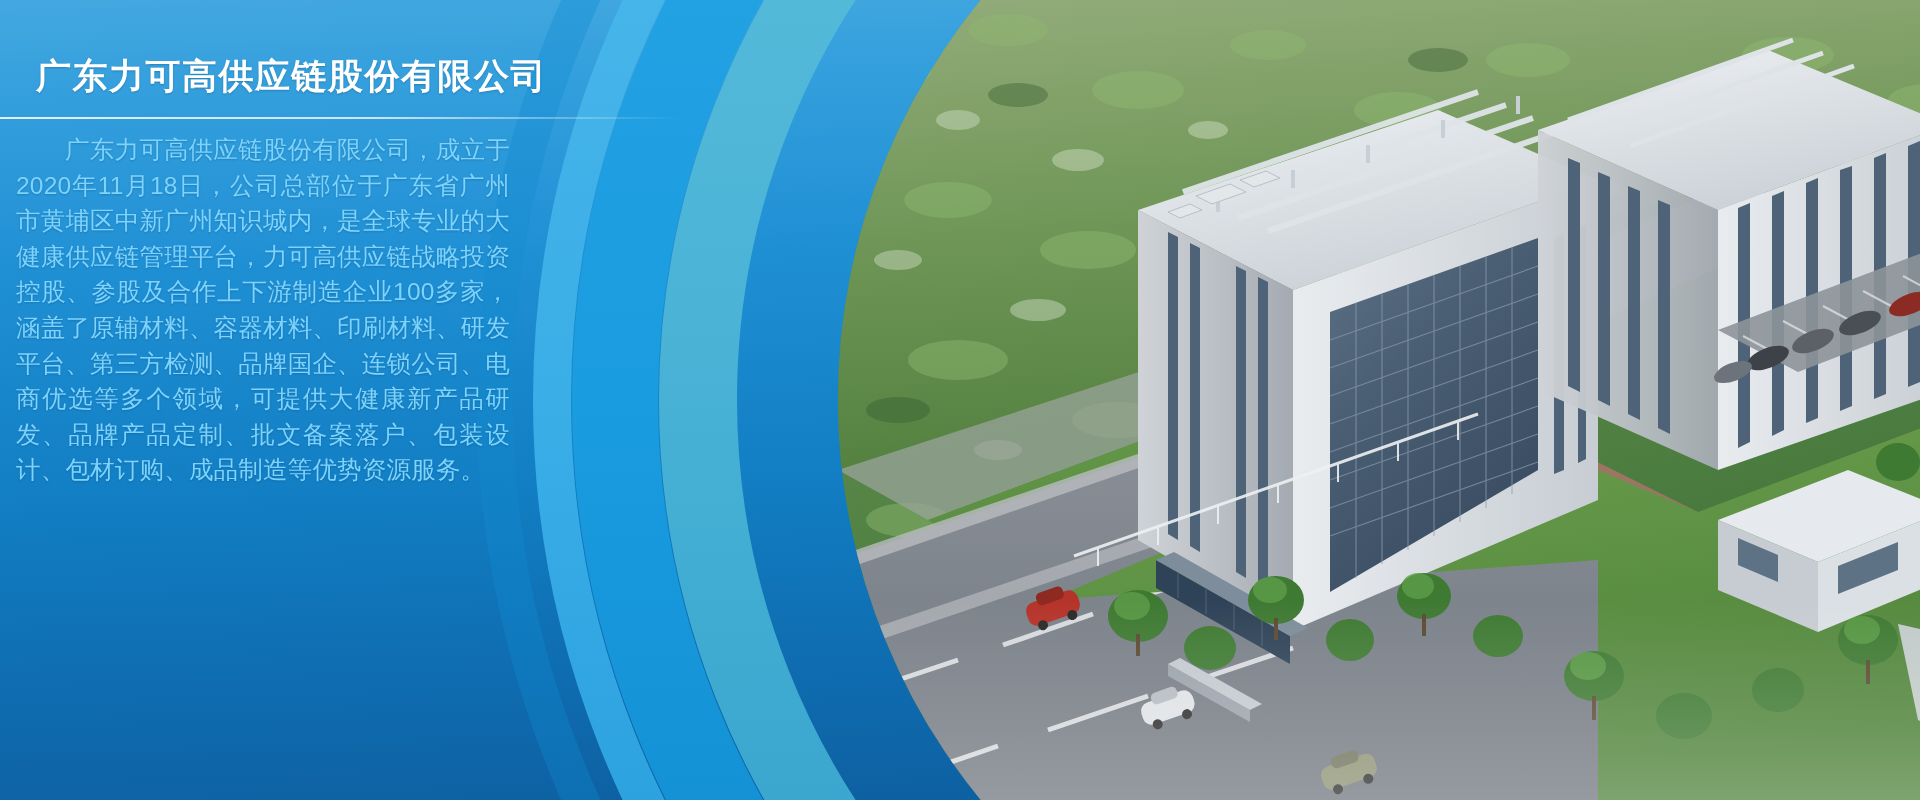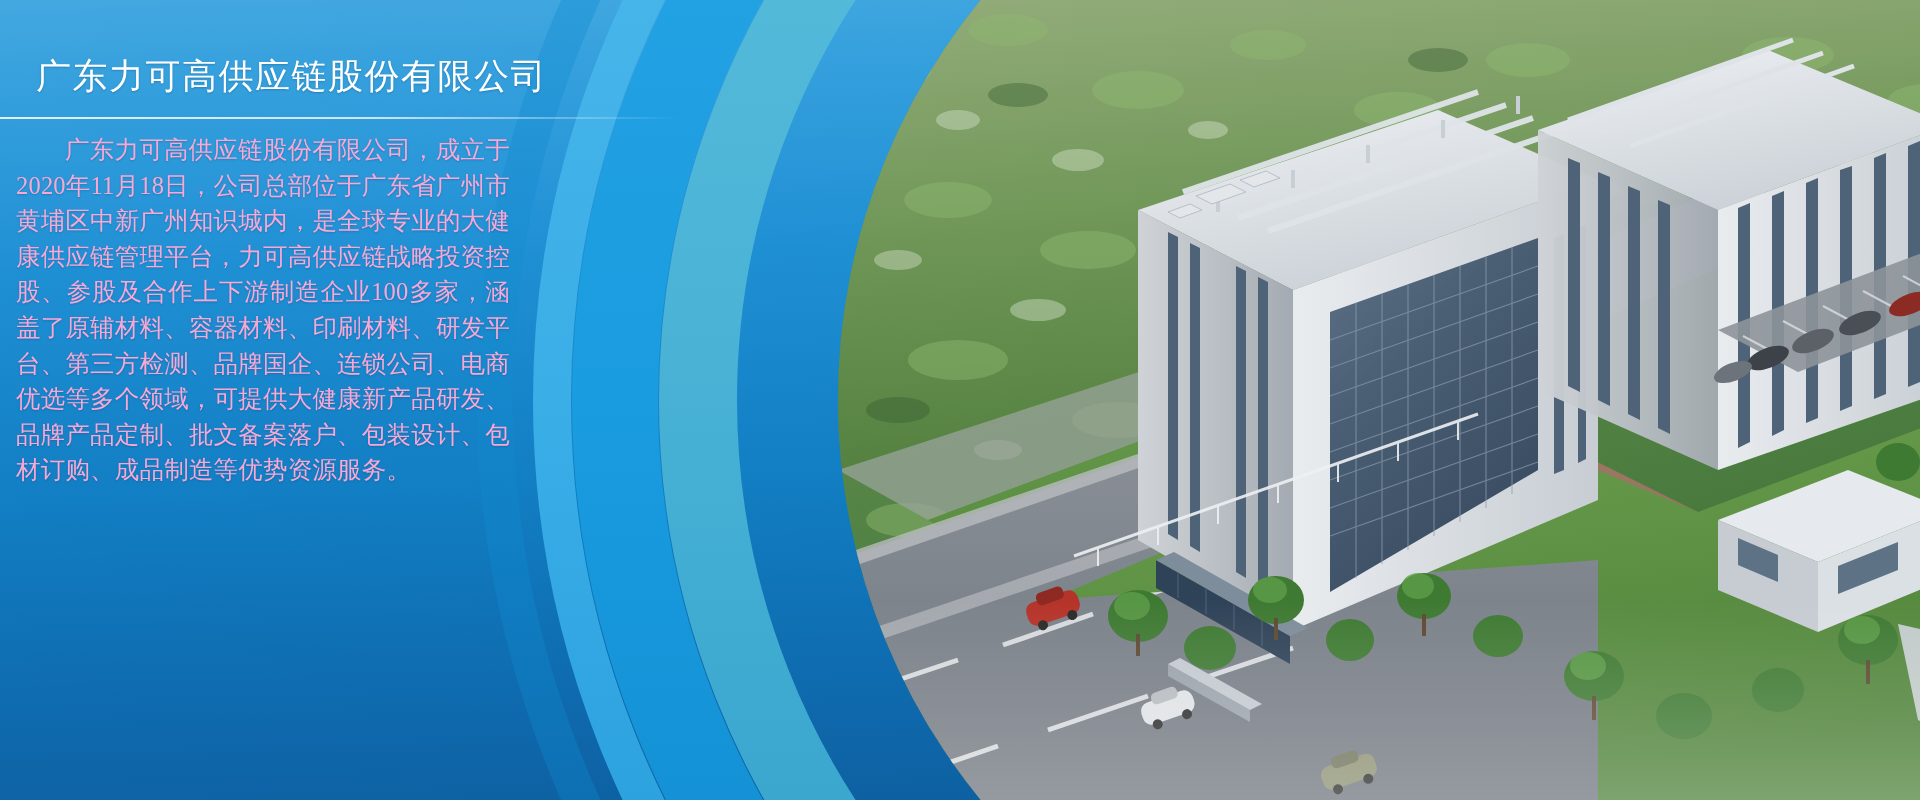--- a/index.html
+++ b/index.html
@@ -54,47 +54,46 @@
     left: 0;
     top: 0;
     width: 560px;
     height: 800px;
   }
   .title {
     position: absolute;
     left: 36px;
     top: 53px;
     font-size: 35px;
-    font-weight: normal;
+    font-weight: bold;
     color: #ffffff;
     letter-spacing: 1.5px;
     white-space: nowrap;
     text-shadow: 0 1px 2px rgba(0,40,80,.25);
   }
   .divider {
     position: absolute;
     left: 0;
     top: 117px;
     width: 680px;
     height: 2px;
     background: linear-gradient(90deg, rgba(255,255,255,.85) 0%, rgba(255,255,255,.75) 55%, rgba(255,255,255,0) 100%);
   }
   .body-text {
     position: absolute;
     left: 16px;
     top: 132px;
     width: 494px;
-    color: #f9a8d4;
+    color: #7dd3fc;
     font-size: 24.5px;
     line-height: 35.6px;
     letter-spacing: 0.2px;
     text-align: justify;
     text-align-last: left;
     text-shadow: 0 1px 2px rgba(0,40,80,.22);
-    font-family: Liberation Serif, serif;
   }
   .body-text p {
     margin: 0;
     text-indent: 2em;
   }
   .body-text p + p { margin-top: 0; }
 </style>
 </head>
 <body>
 

